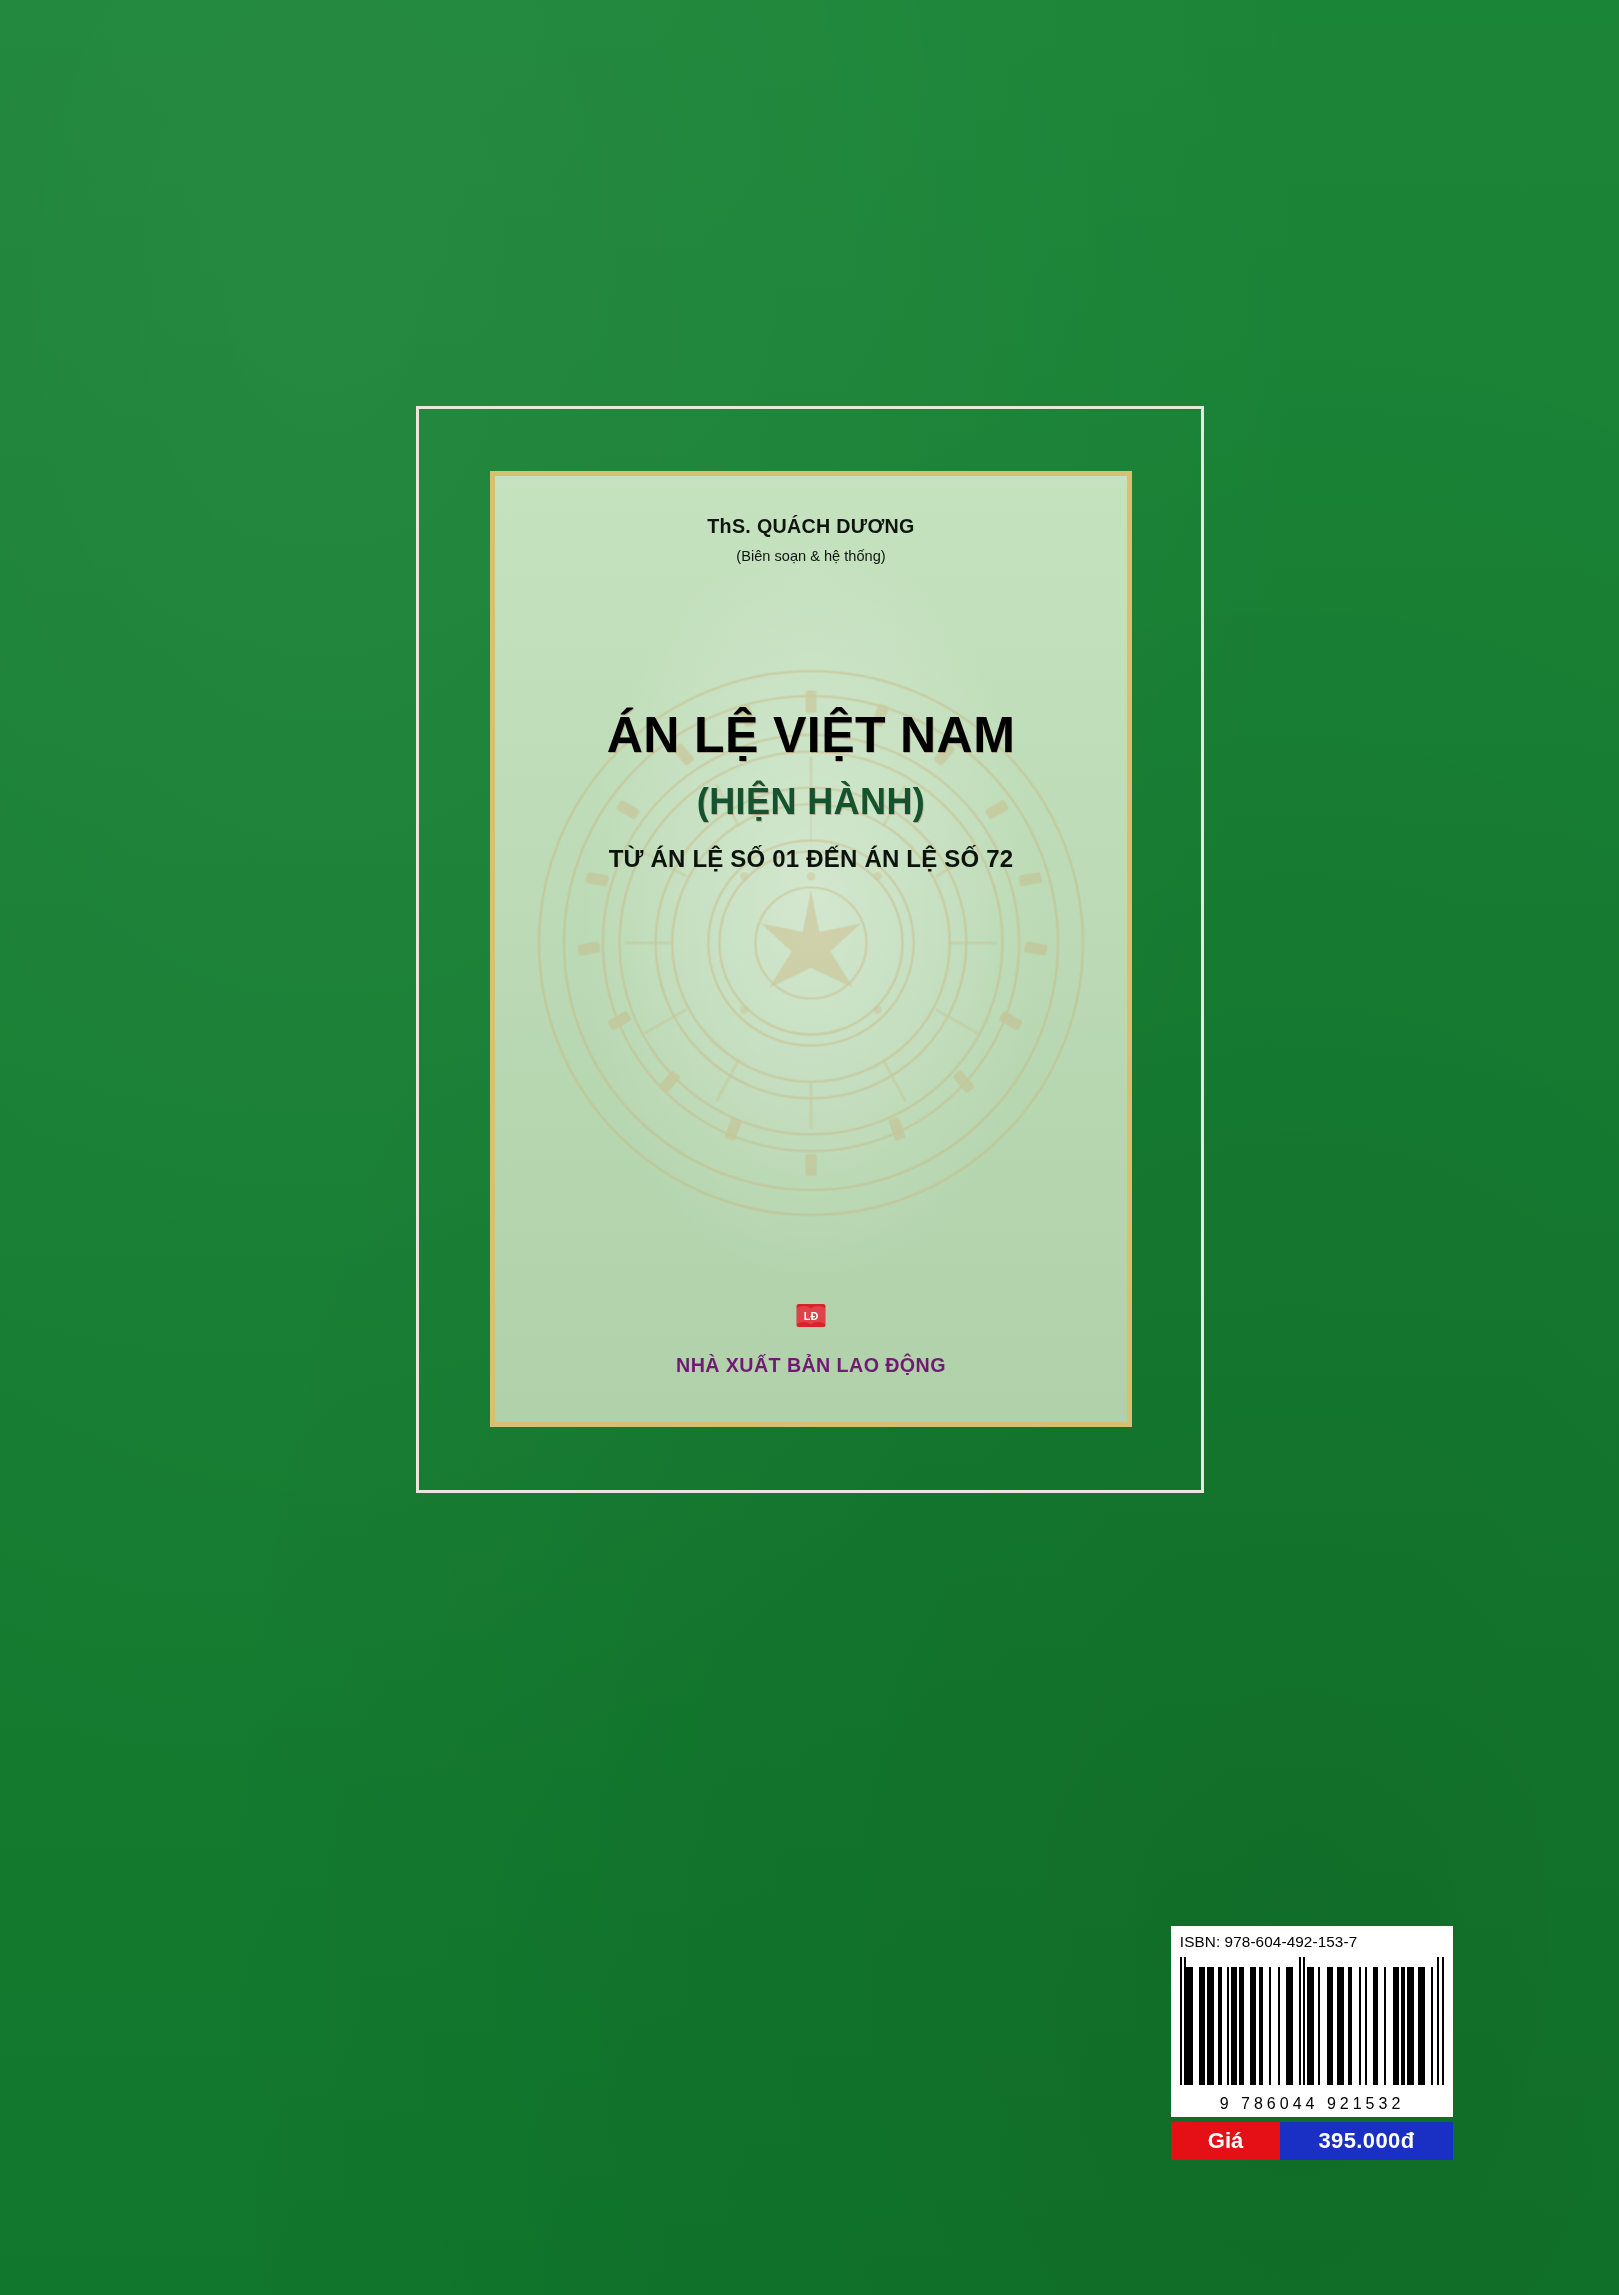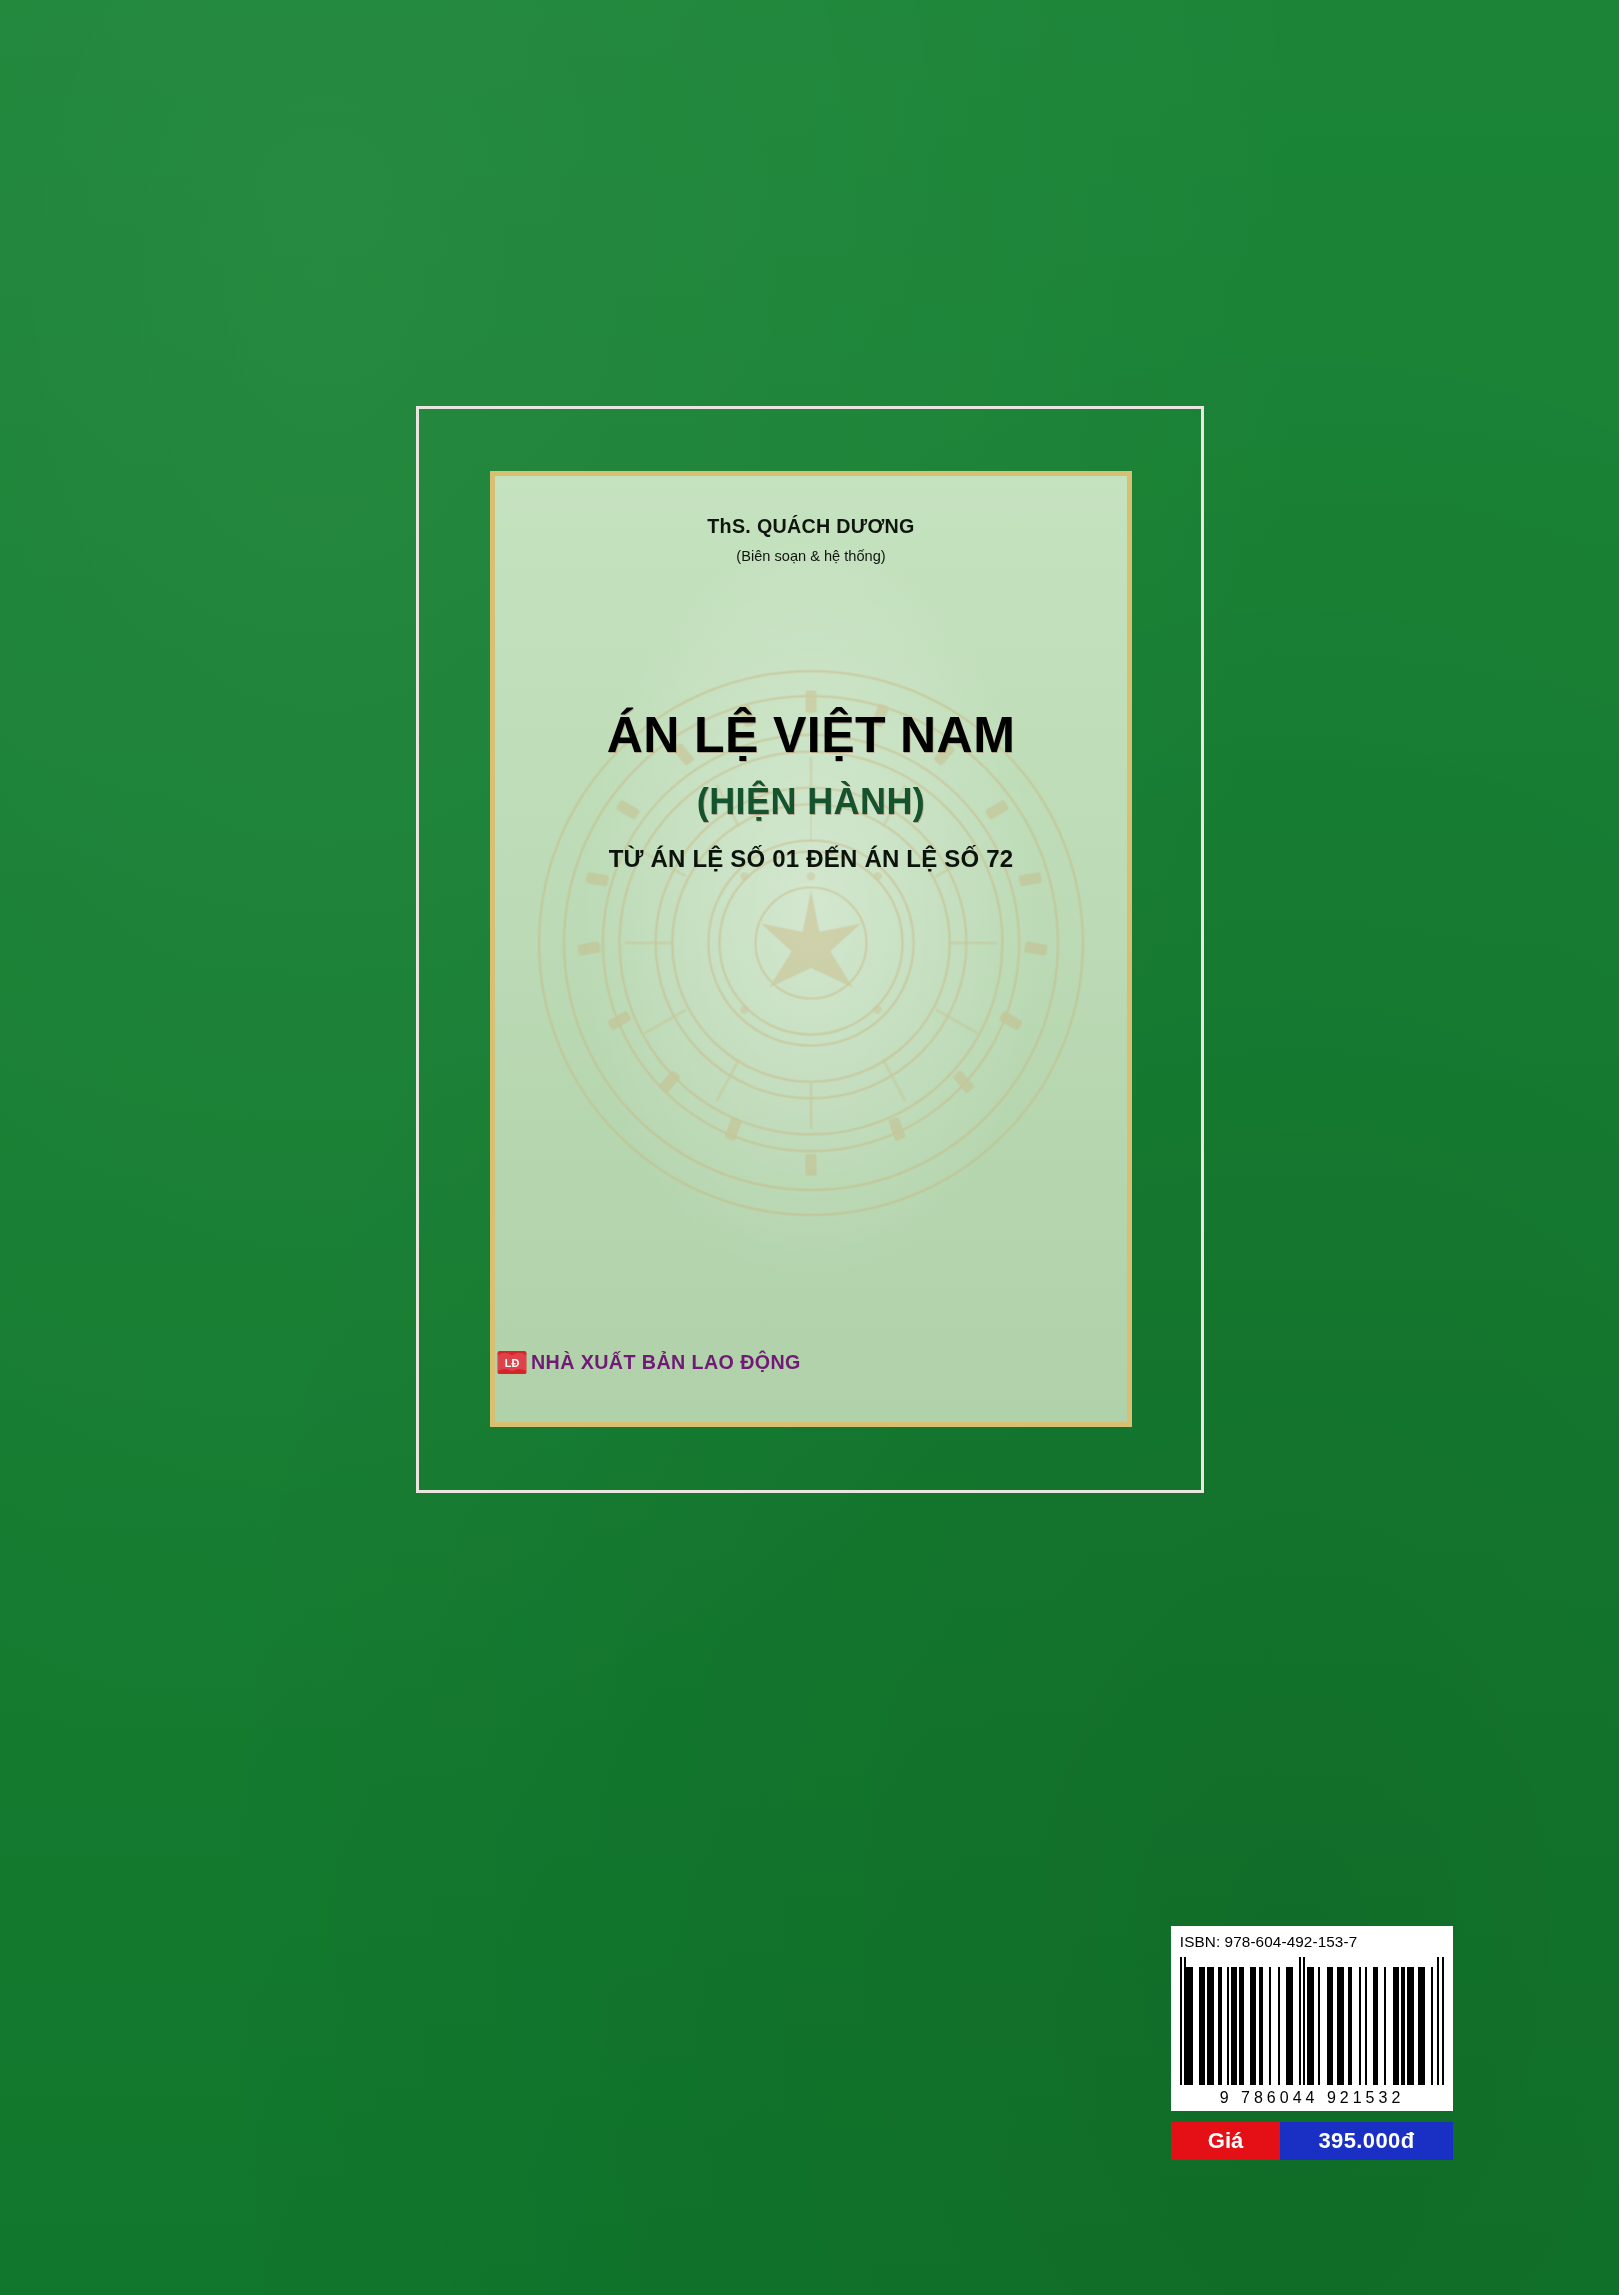--- a/index.html
+++ b/index.html
@@ -139,23 +139,23 @@
     color: #0c120c;
     letter-spacing: 0.2px;
   }
 
   .publisher-block {
     position: absolute;
     left: 0;
     right: 0;
     bottom: 45px;
     display: flex;
-    flex-direction: row;
+    flex-direction: column;
     align-items: center;
-    gap: 2px;
+    gap: 24px;
   }
   .pub-logo {
     width: 34px;
     height: 29px;
     position: relative;
   }
   .publisher-name {
     font-size: 19.7px;
     font-weight: bold;
     color: #701a75;
@@ -185,21 +185,21 @@
     align-items: flex-end;
     gap: 0;
     width: 100%;
   }
   .bar {
     background: #000;
     height: 100%;
   }
   .bar.short { height: 92%; }
   .barcode-digits {
-    margin-top: 4px;
+    margin-top: 10px;
     font-size: 16px;
     letter-spacing: 4px;
     color: #000;
     text-align: center;
     font-family: "Liberation Sans", sans-serif;
   }
 
   .price-row {
     position: absolute;
     left: 1171px;

